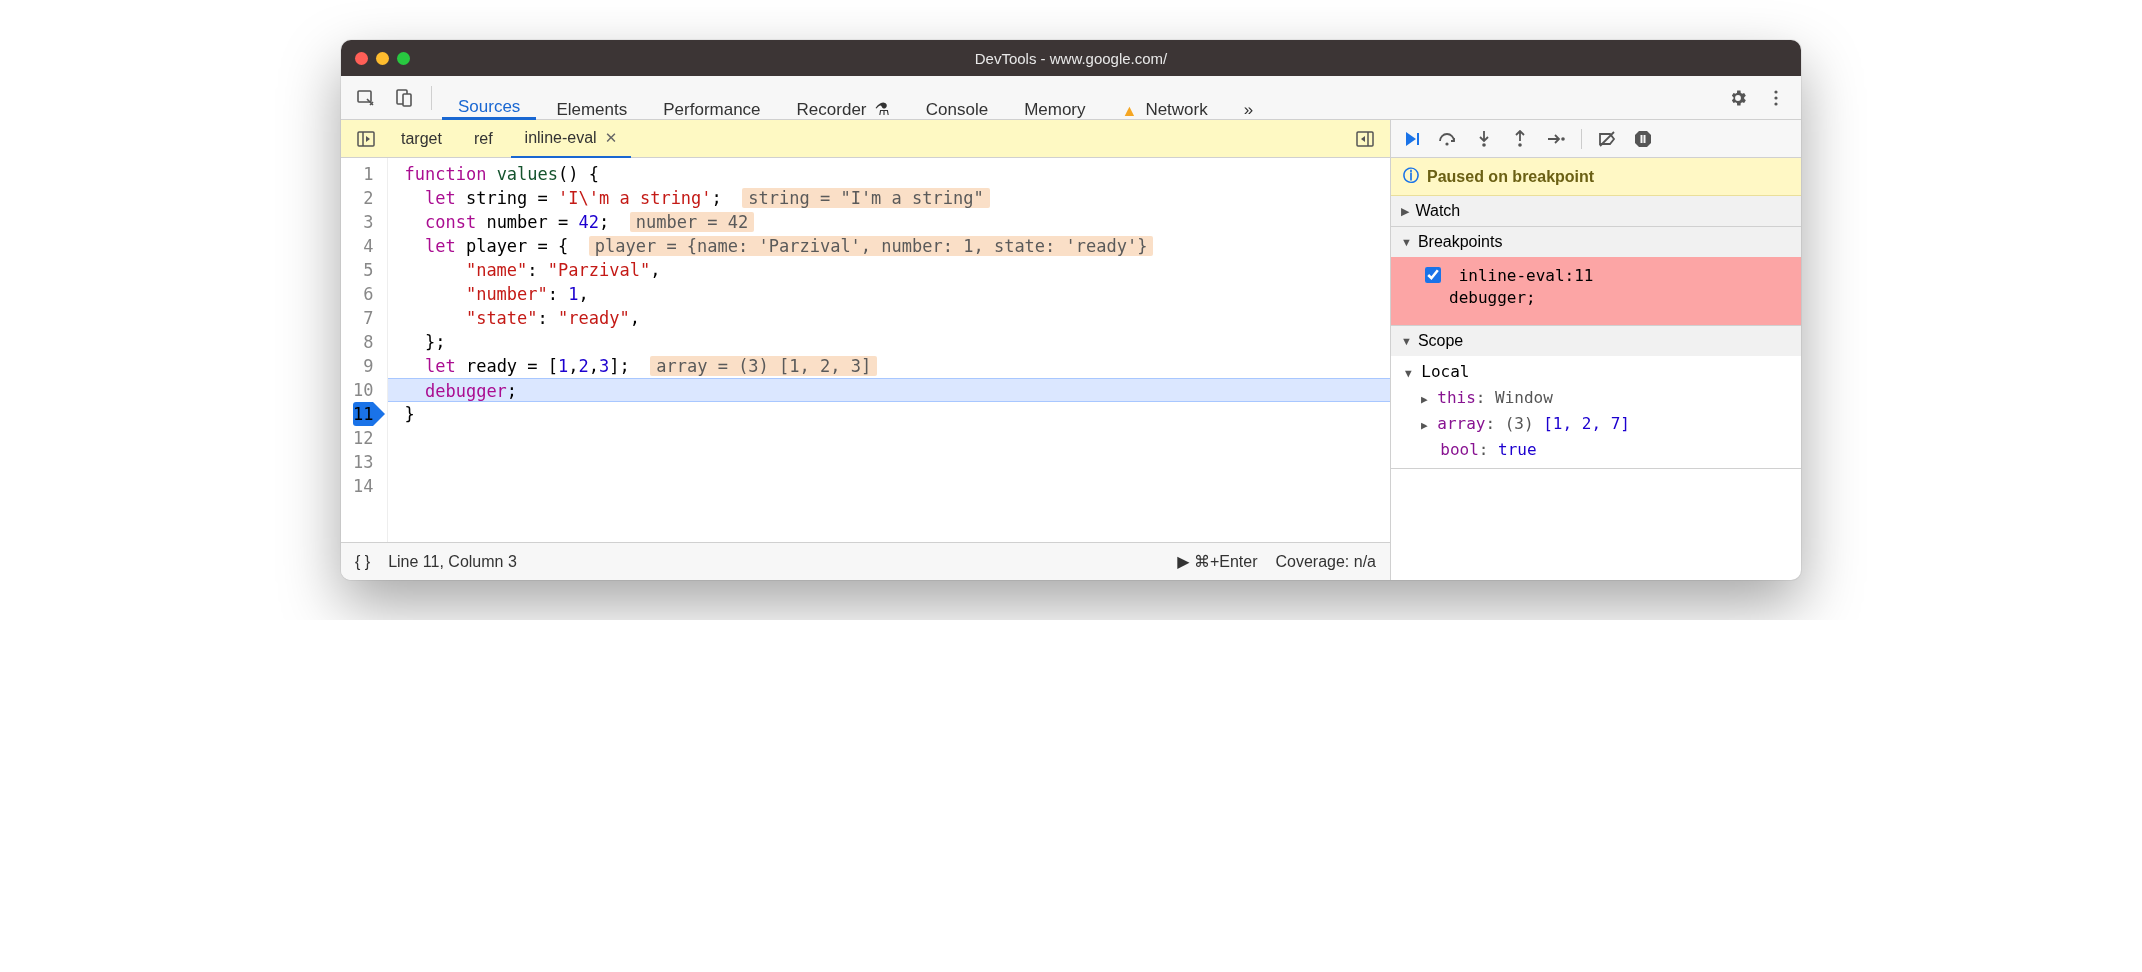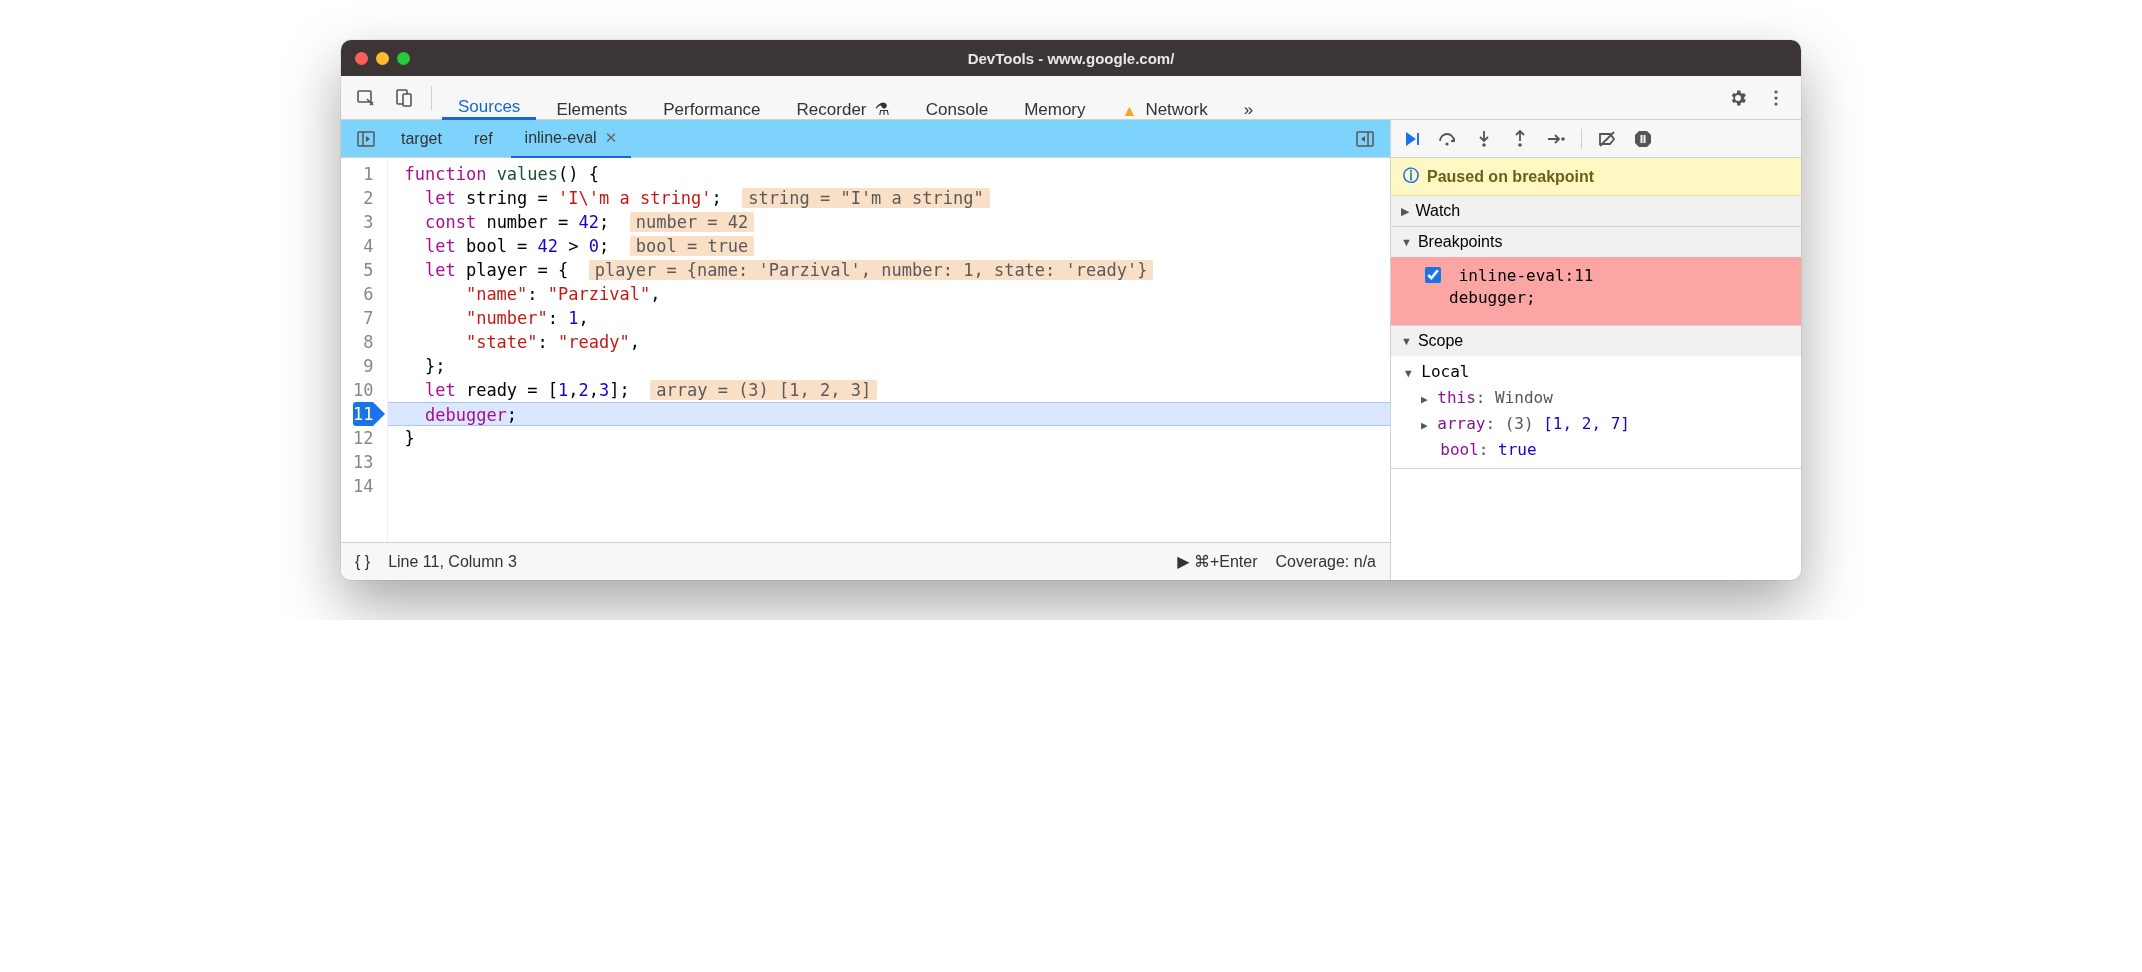--- a/index.html
+++ b/index.html
@@ -27,55 +27,55 @@
     align-items: center;
     padding: 0 14px;
     font-size: 15px;
     position: relative;
   }
   .dots { display: flex; gap: 8px; }
   .dot { width: 13px; height: 13px; border-radius: 50%; }
   .dot.red { background:#ff5f57;}
   .dot.yellow{background:#febc2e;}
   .dot.green{background:#28c840;}
-  .wtitle { position:absolute; left:0; right:0; text-align:center; font-weight:700; }
+  .wtitle { position:absolute; left:0; right:0; text-align:center; font-weight:400; }
   .tabs {
     display:flex; align-items:center; height:44px; border-bottom:1px solid #d0d0d0;
     background:#f7f7f7; padding:0 8px; gap:4px;
   }
   .tabbtn-icon { width:34px; height:34px; display:flex; align-items:center; justify-content:center; color:#555; border-radius:4px; }
   .tabsep { width:1px; height:24px; background:#d0d0d0; margin:0 6px; }
   .tab {
     padding:0 16px; height:44px; display:flex; align-items:flex-end; gap:8px;
     font-size:17px; color:#333;
   }
   .tab.active { color:#1967d2; border-bottom:3px solid #1967d2; font-weight:500; }
   .spacer { flex:1; }
   .warn-tri { color:#f5a623; font-size:16px; }
   .main { display:flex; height: 460px; }
   .left { flex:1; display:flex; flex-direction:column; border-right:1px solid #d0d0d0; min-width:0; }
   .right { width:410px; display:flex; flex-direction:column; overflow:hidden; }
   .subtabs {
     display:flex; align-items:center; height:38px; border-bottom:1px solid #d0d0d0;
-    background:#7dd3fc; padding:0 8px; gap:4px; font-size:16px; color:#333;
+    background:#fef9c3; padding:0 8px; gap:4px; font-size:16px; color:#333;
   }
   .subtab { padding:0 14px; height:38px; display:flex; align-items:center; gap:8px; }
   .subtab.active { border-bottom:2px solid #1967d2; }
   .close-x { color:#666; font-size:15px; }
   .editor {
     flex:1; display:flex; font-family: Menlo, Consolas, monospace; font-size:17px;
     line-height:24px; overflow:auto;
   }
   .gutter {
     background:#fff; color:#888; text-align:right; padding:4px 14px 4px 12px;
     border-right:1px solid #eee; position:relative;
   }
   .gline { height:24px; }
   .gline.bp {
-    background:#1a73e8; color:#fef9c3; border-radius:3px 0 0 3px;
+    background:#1a73e8; color:#000000; border-radius:3px 0 0 3px;
     position:relative;
   }
   .gline.bp::after{
     content:""; position:absolute; right:-12px; top:0; width:0;height:0;
     border-top:12px solid transparent; border-bottom:12px solid transparent;
     border-left:12px solid #1a73e8;
   }
   .code { padding:4px 0 4px 16px; flex:1; }
   .cline { height:24px; white-space:pre; }
   .cline.hl { background:#dbe7ff; border-top:1px solid #a8c7ff; border-bottom:1px solid #a8c7ff; margin-left:-16px; padding-left:16px; }
@@ -228,21 +228,20 @@
           <div class="gline">10</div>
           <div class="gline bp">11</div>
           <div class="gline">12</div>
           <div class="gline">13</div>
           <div class="gline">14</div>
         </div>
         <div class="code">
           <div class="cline"><span class="kw">function</span><span> </span><span class="fn">values</span><span>() {</span></div>
           <div class="cline"><span>  </span><span class="kw">let</span><span> string = </span><span class="str">'I\'m a string'</span><span>;  </span><span class="hint">string = "I'm a string"</span></div>
           <div class="cline"><span>  </span><span class="kw">const</span><span> number = </span><span class="num">42</span><span>;  </span><span class="hint">number = 42</span></div>
-          <div class="cline"><span>  </span><span class="kw">let</span><span> bool = </span><span class="num">42</span><span> &gt; </span><span class="num">0</span><span>;  </span><span class="hint">bool = true</span></div>
           <div class="cline"><span>  </span><span class="kw">let</span><span> player = {  </span><span class="hint">player = {name: 'Parzival', number: 1, state: 'ready'}</span></div>
           <div class="cline"><span>      </span><span class="str">"name"</span><span>: </span><span class="str">"Parzival"</span><span>,</span></div>
           <div class="cline"><span>      </span><span class="str">"number"</span><span>: </span><span class="num">1</span><span>,</span></div>
           <div class="cline"><span>      </span><span class="str">"state"</span><span>: </span><span class="str">"ready"</span><span>,</span></div>
           <div class="cline">  };</div>
           <div class="cline"><span>  </span><span class="kw">let</span><span> ready = [</span><span class="num">1</span><span>,</span><span class="num">2</span><span>,</span><span class="num">3</span><span>];  </span><span class="hint">array = (3) [1, 2, 3]</span></div>
           <div class="cline hl"><span>  </span><span class="kw">debugger</span><span>;</span></div>
           <div class="cline">}</div>
           <div class="cline"></div>
         </div>

